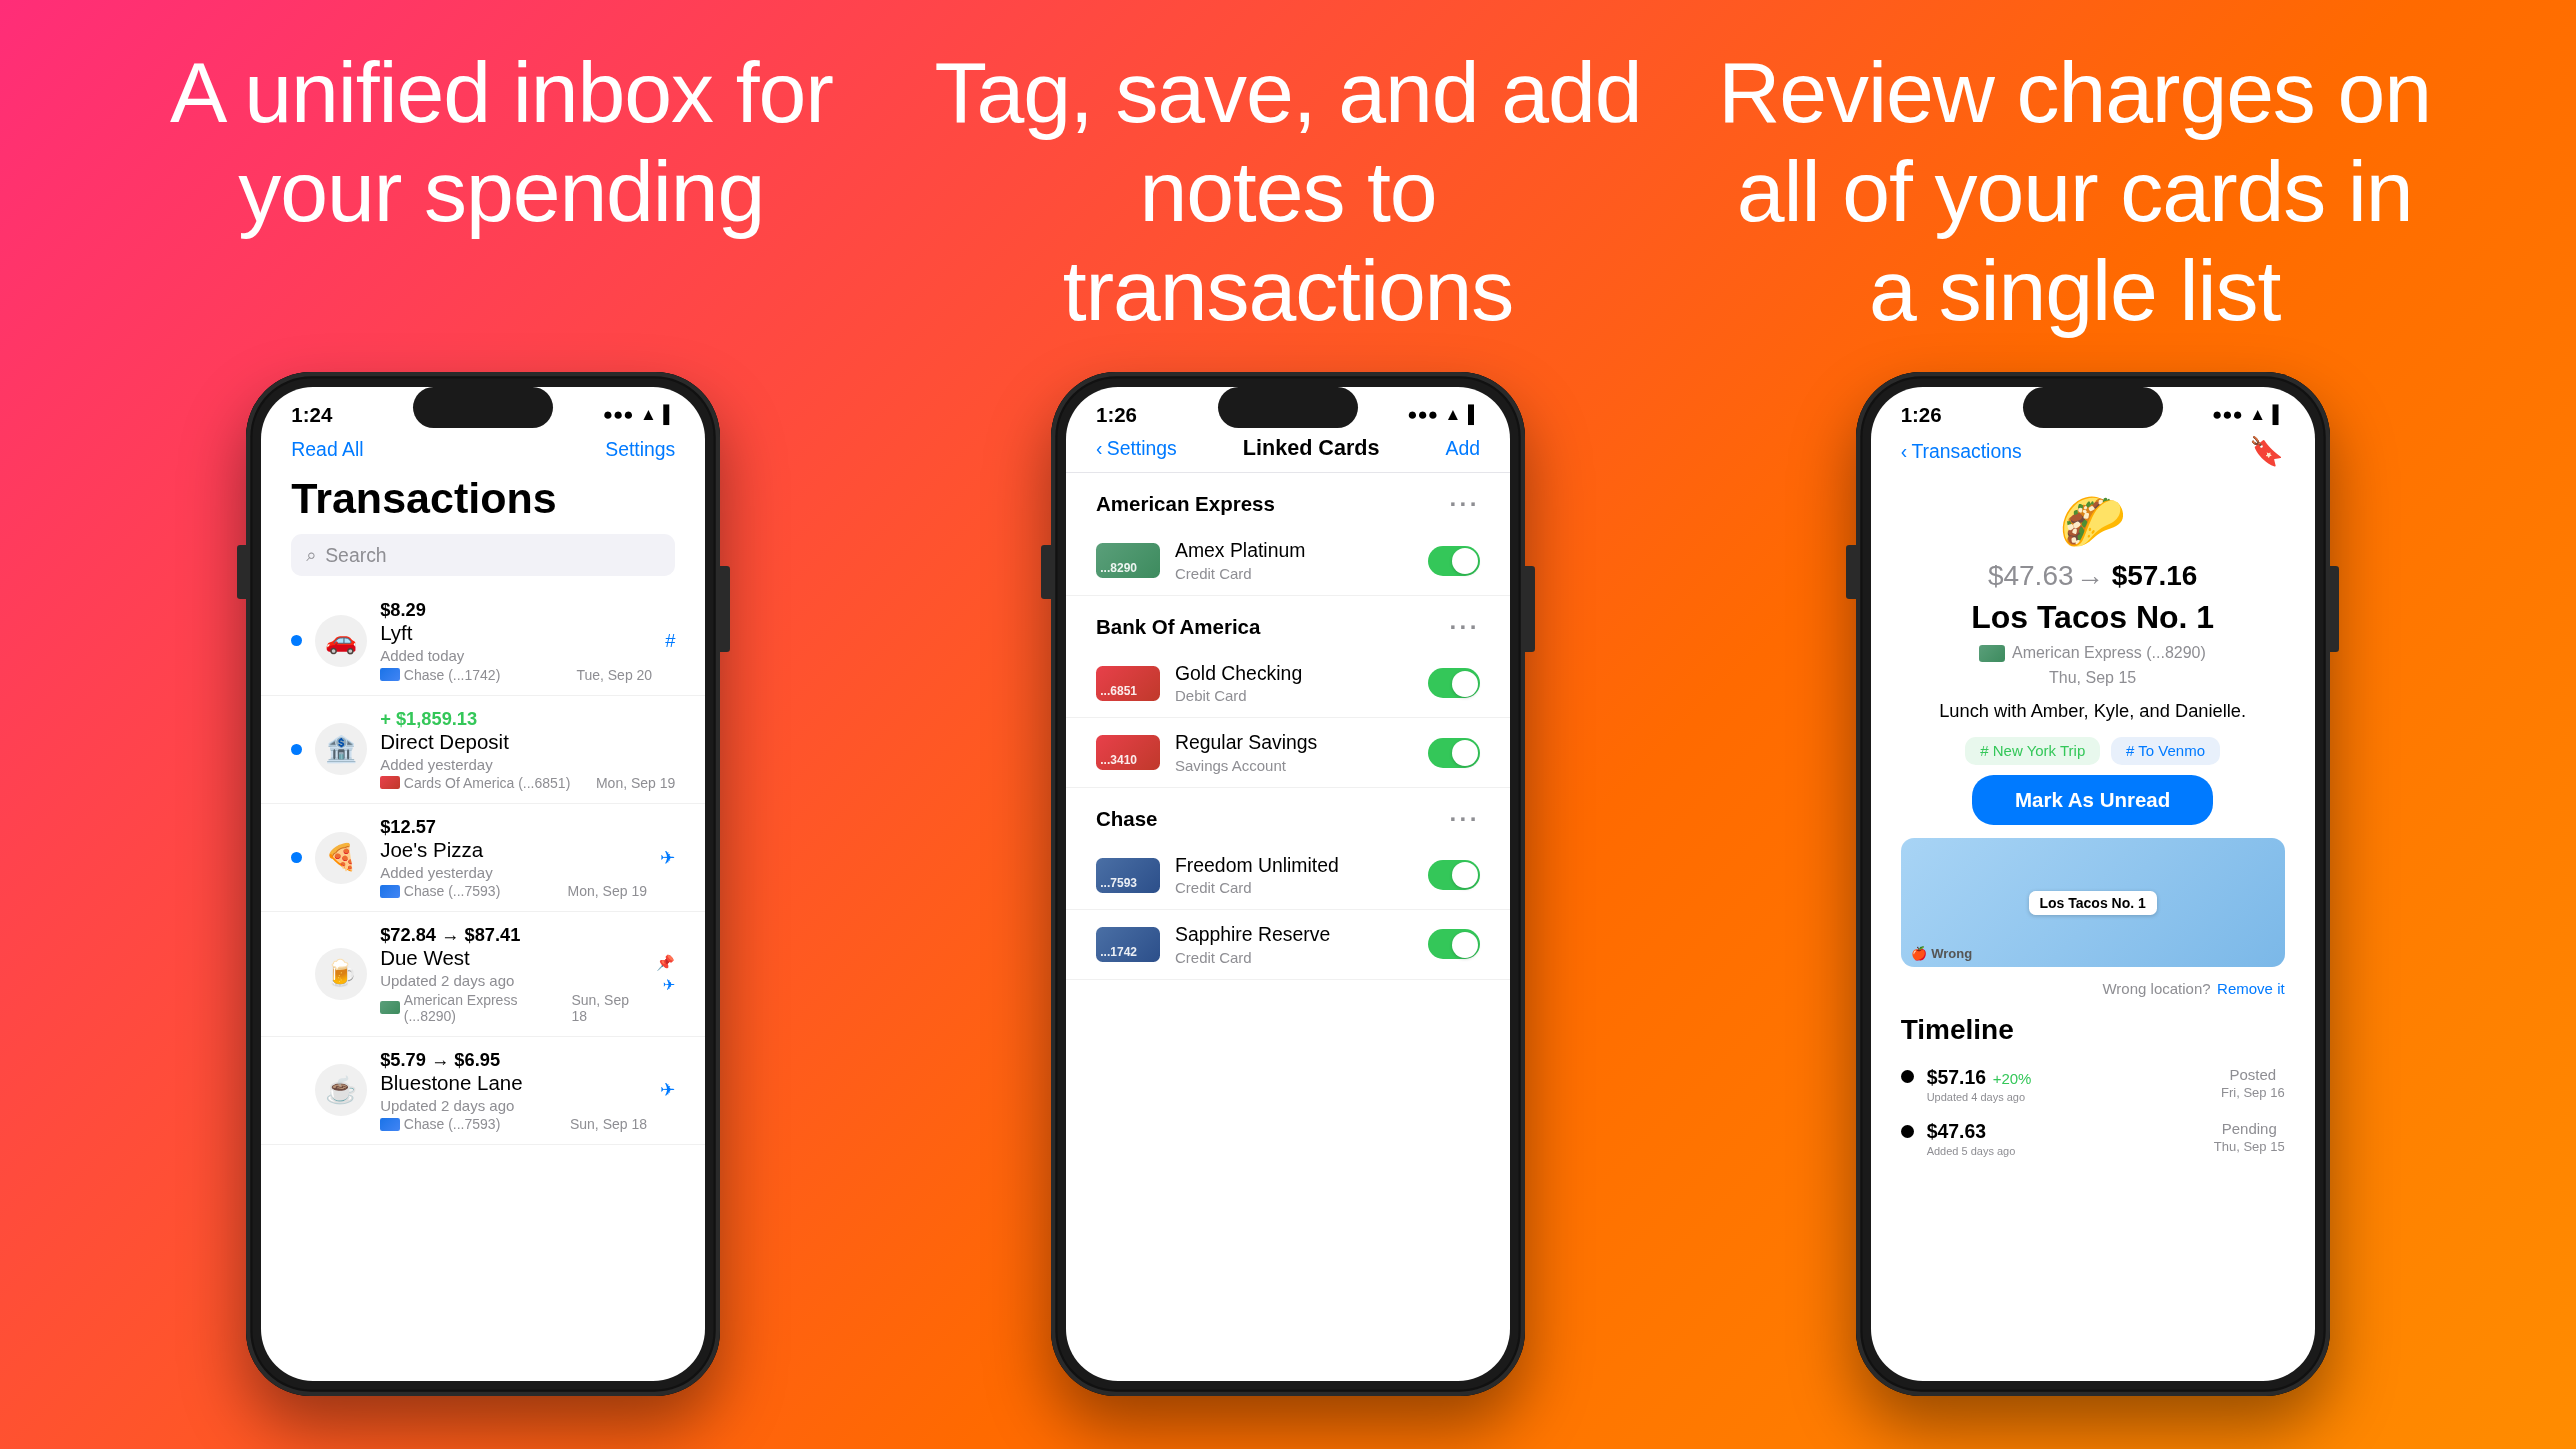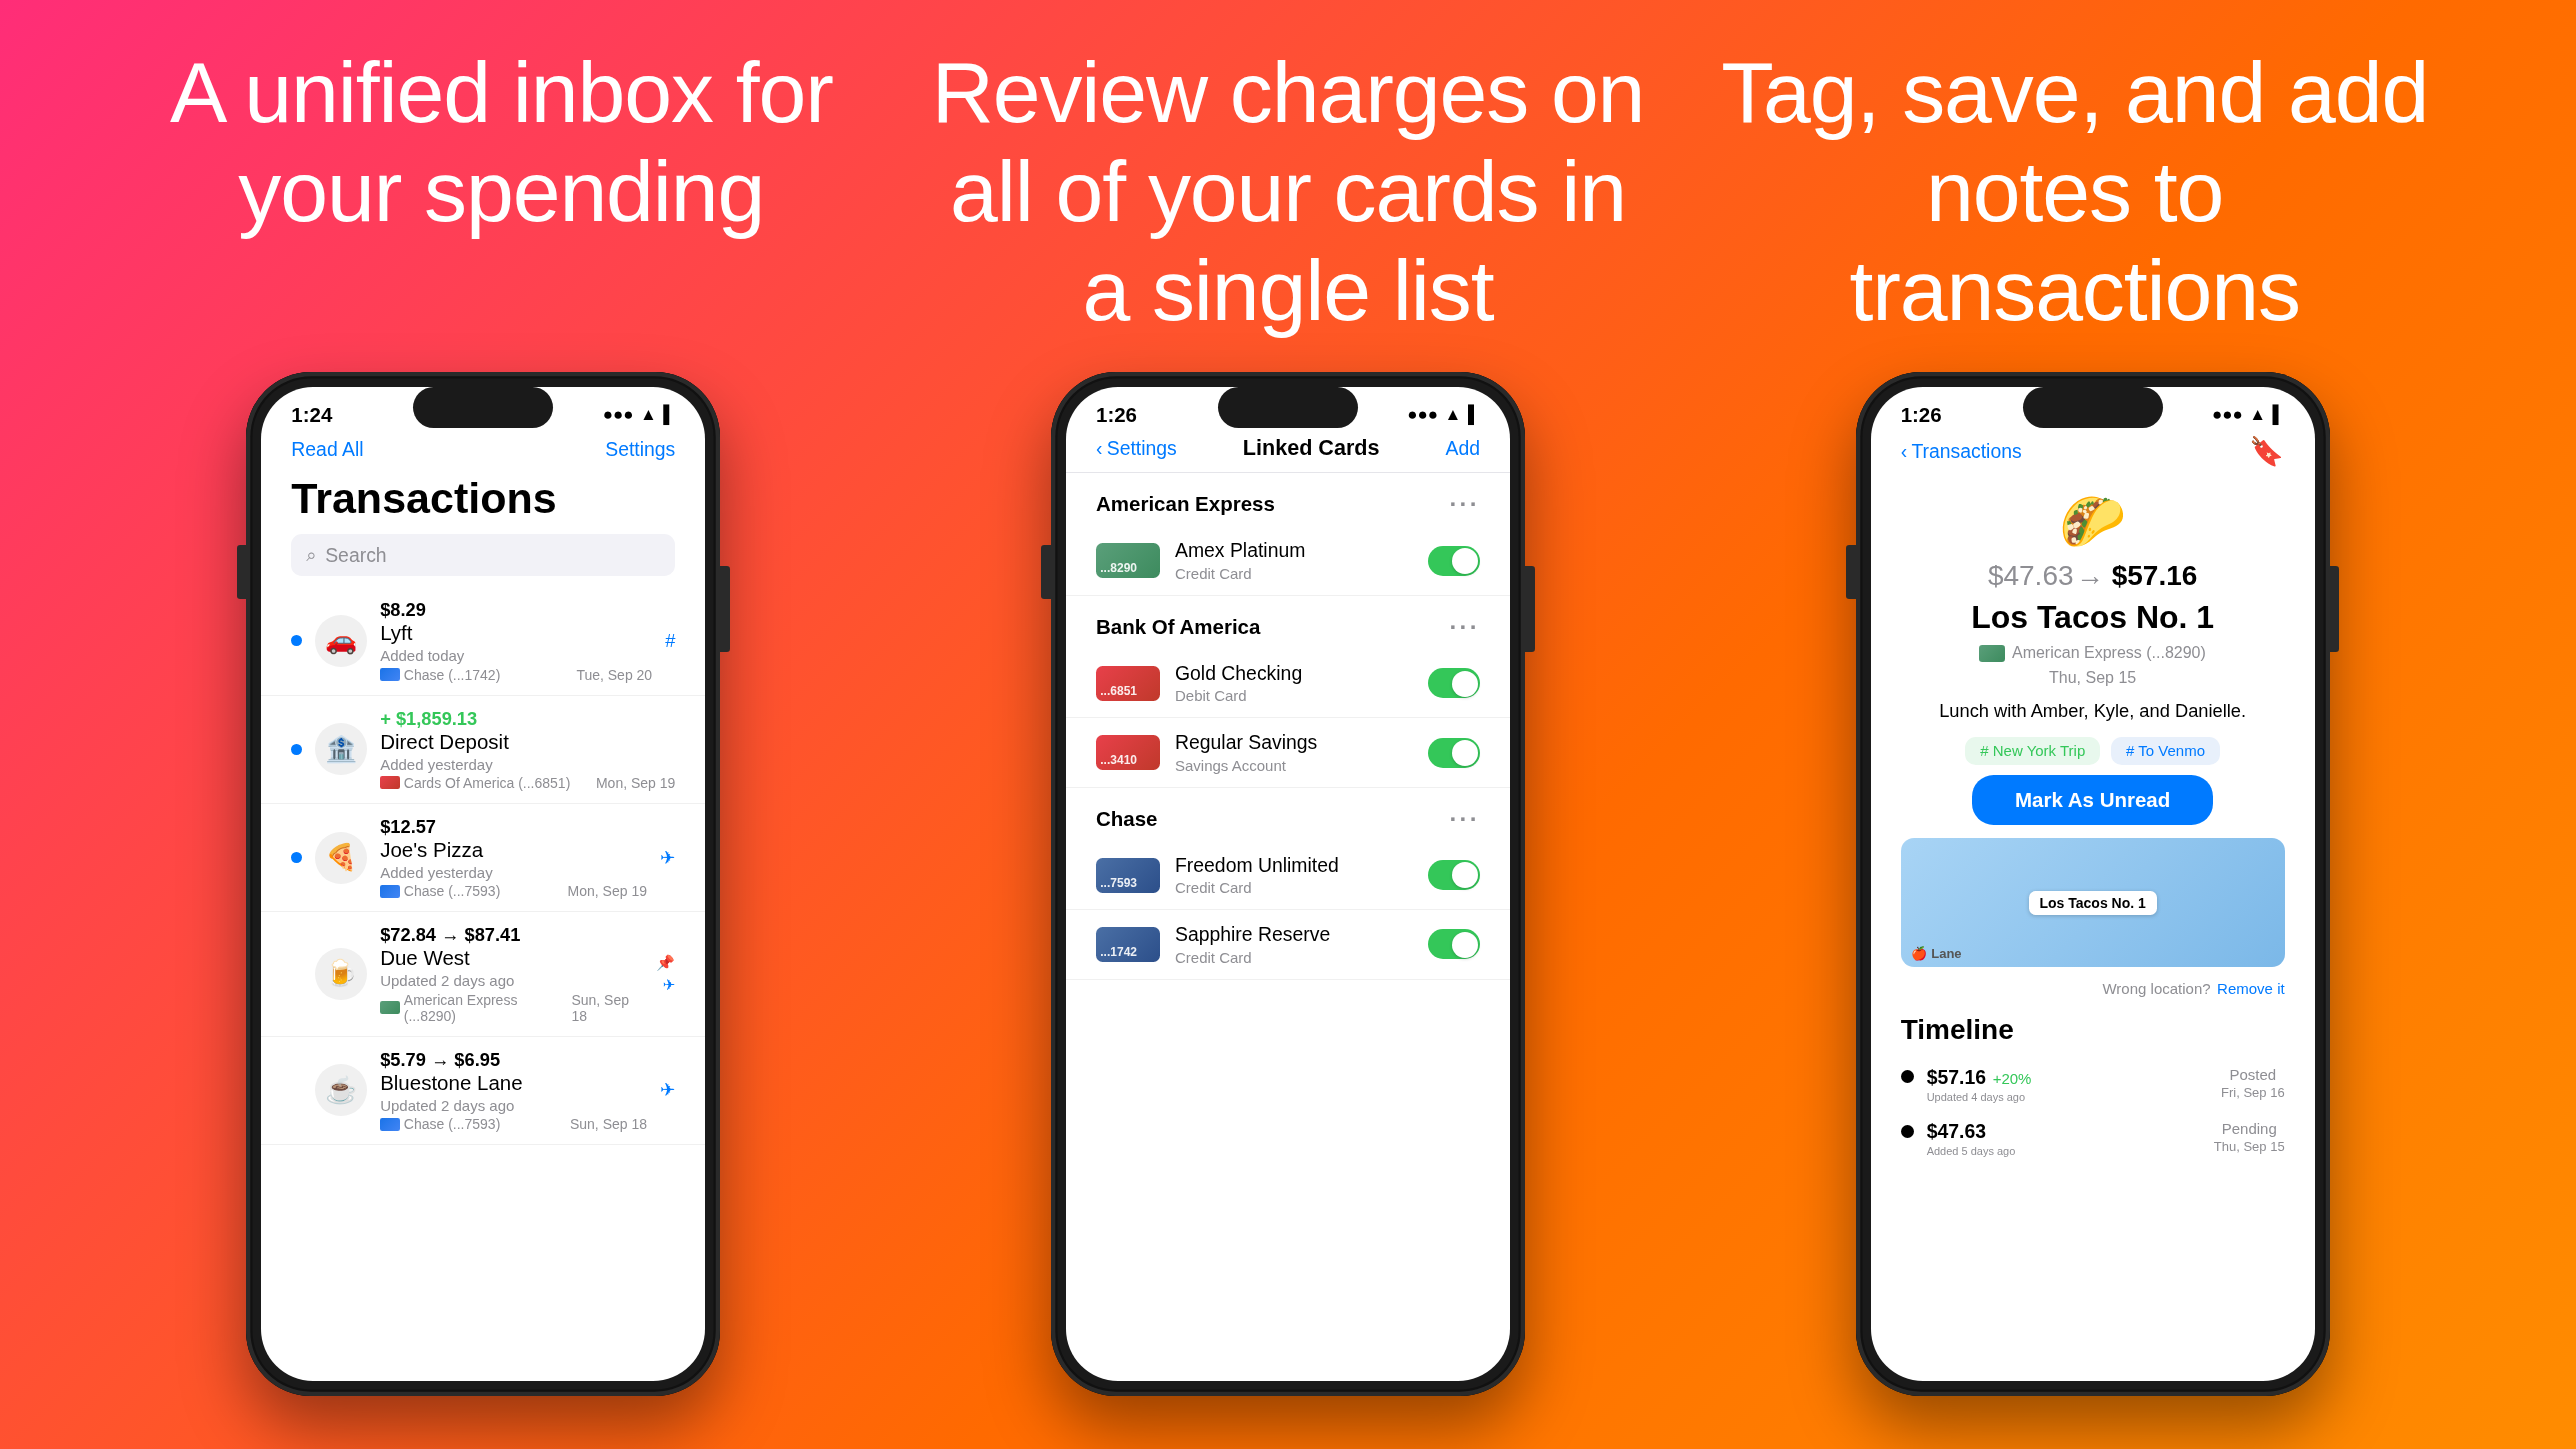--- a/index.html
+++ b/index.html
@@ -617,24 +617,24 @@
     }
   </style>
 </head>
 <body>
 
 <div class="header-row">
   <div class="header-col">
     <h1>A unified inbox for your spending</h1>
   </div>
   <div class="header-col">
-    <h1>Review charges on all of your cards in a single list</h1>
+    <h1>Tag, save, and add notes to transactions</h1>
   </div>
   <div class="header-col">
-    <h1>Tag, save, and add notes to transactions</h1>
+    <h1>Review charges on all of your cards in a single list</h1>
   </div>
 </div>
 
 <div class="phones-row">
 
   <div class="phone">
     <div class="dynamic-island"></div>
     <div class="phone-screen">
       <div class="status-bar">
         <span class="status-time">1:24</span>
@@ -885,21 +885,21 @@
 
         <div class="tags-row">
           <span class="tag tag-green"># New York Trip</span>
           <span class="tag tag-blue"># To Venmo</span>
         </div>
 
         <button class="mark-unread-btn">Mark As Unread</button>
 
         <div class="map-container">
           <div class="map-label">Los Tacos No. 1</div>
-          <span class="map-apple">🍎 Lane</span>
+          <span class="map-apple">🍎 Wrong</span>
         </div>
 
         <div class="wrong-location">
           <span>Wrong location?</span>
           <a>Remove it</a>
         </div>
 
         <div class="timeline-section">
           <div class="timeline-title">Timeline</div>
 

